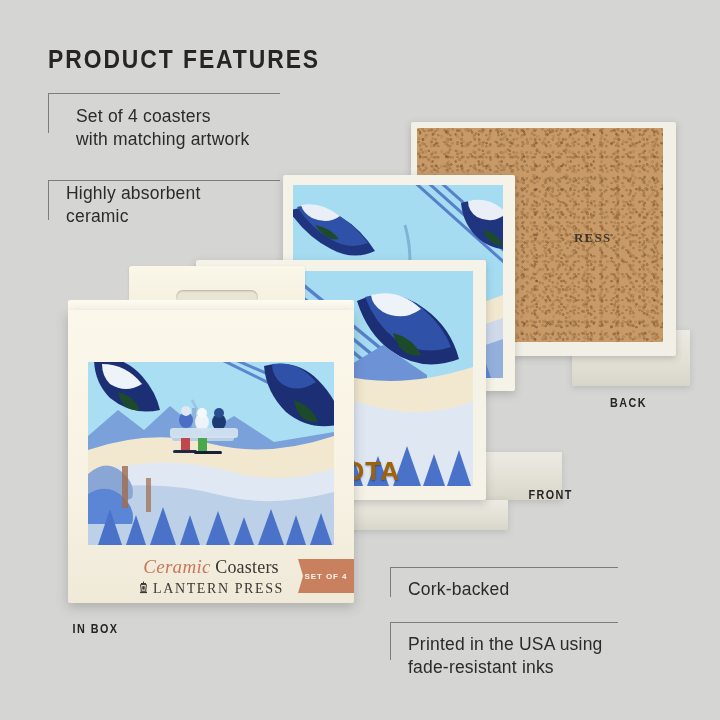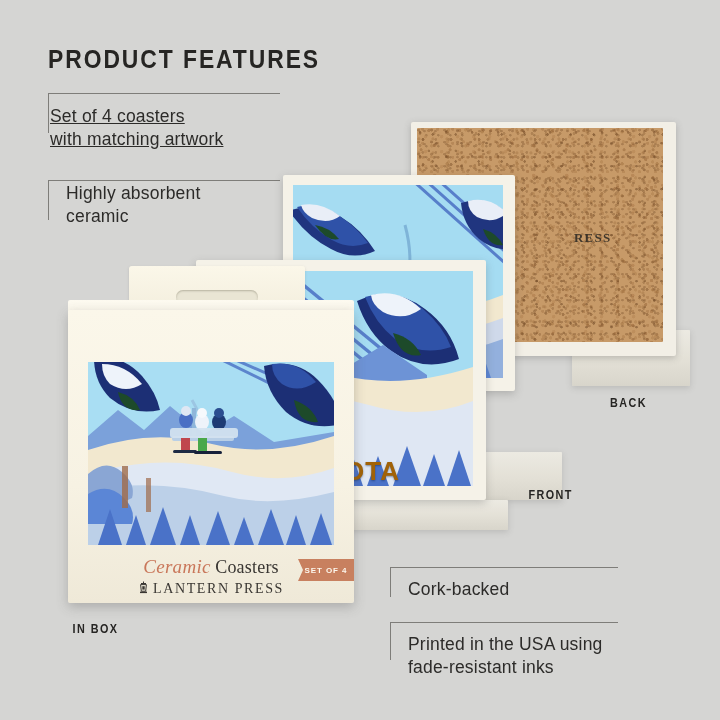--- a/index.html
+++ b/index.html
@@ -182,21 +182,21 @@
 </head>
 <body>
 
 <div id="stage">
 
   <div class="page-title">PRODUCT FEATURES</div>
 
   <div class="feature" style="left:48px;top:93px;width:232px;height:78px;">
     <div class="rule" style="width:232px;"></div>
     <div class="tick" style="height:40px;"></div>
-    <div class="ftext" style="left:2px;top:12px;width:220px;text-decoration:underline;">Set of 4 coasters
+    <div class="ftext" style="left:28px;top:12px;width:220px;">Set of 4 coasters
 with matching artwork</div>
   </div>
 
   <div class="feature" style="left:48px;top:180px;width:232px;height:78px;">
     <div class="rule" style="width:232px;"></div>
     <div class="tick" style="height:40px;"></div>
     <div class="ftext" style="left:18px;top:2px;width:220px;">Highly absorbent
 ceramic</div>
   </div>
 
@@ -428,20 +428,20 @@
             <path d="M5.5 0.5 L5.5 2" stroke="#3a3733" stroke-width="1" fill="none"></path>
             <rect x="3" y="2" width="5" height="1.3" fill="#3a3733"></rect>
             <path d="M2.6 3.6 h5.8 l-0.7 6.6 h-4.4z" fill="none" stroke="#3a3733" stroke-width="1"></path>
             <rect x="4.3" y="5.2" width="2.4" height="3.4" fill="#3a3733"></rect>
             <rect x="2" y="10.6" width="7" height="1.5" fill="#3a3733"></rect>
           </svg>
         </span><span>LANTERN PRESS</span>
       </div>
     </div>
 
-    <div class="ribbon" style="left:230px;top:249px;width:56px;height:22px;">SET OF 4</div>
+    <div class="ribbon" style="left:230px;top:249px;width:56px;height:34px;">SET OF 4</div>
   </div>
 
   <div class="cap" style="left:70px;top:622px;">IN BOX</div>
   <div class="cap" style="left:526px;top:488px;">FRONT</div>
   <div class="cap" style="left:608px;top:396px;">BACK</div>
 
 </div>
 
 </body></html>

